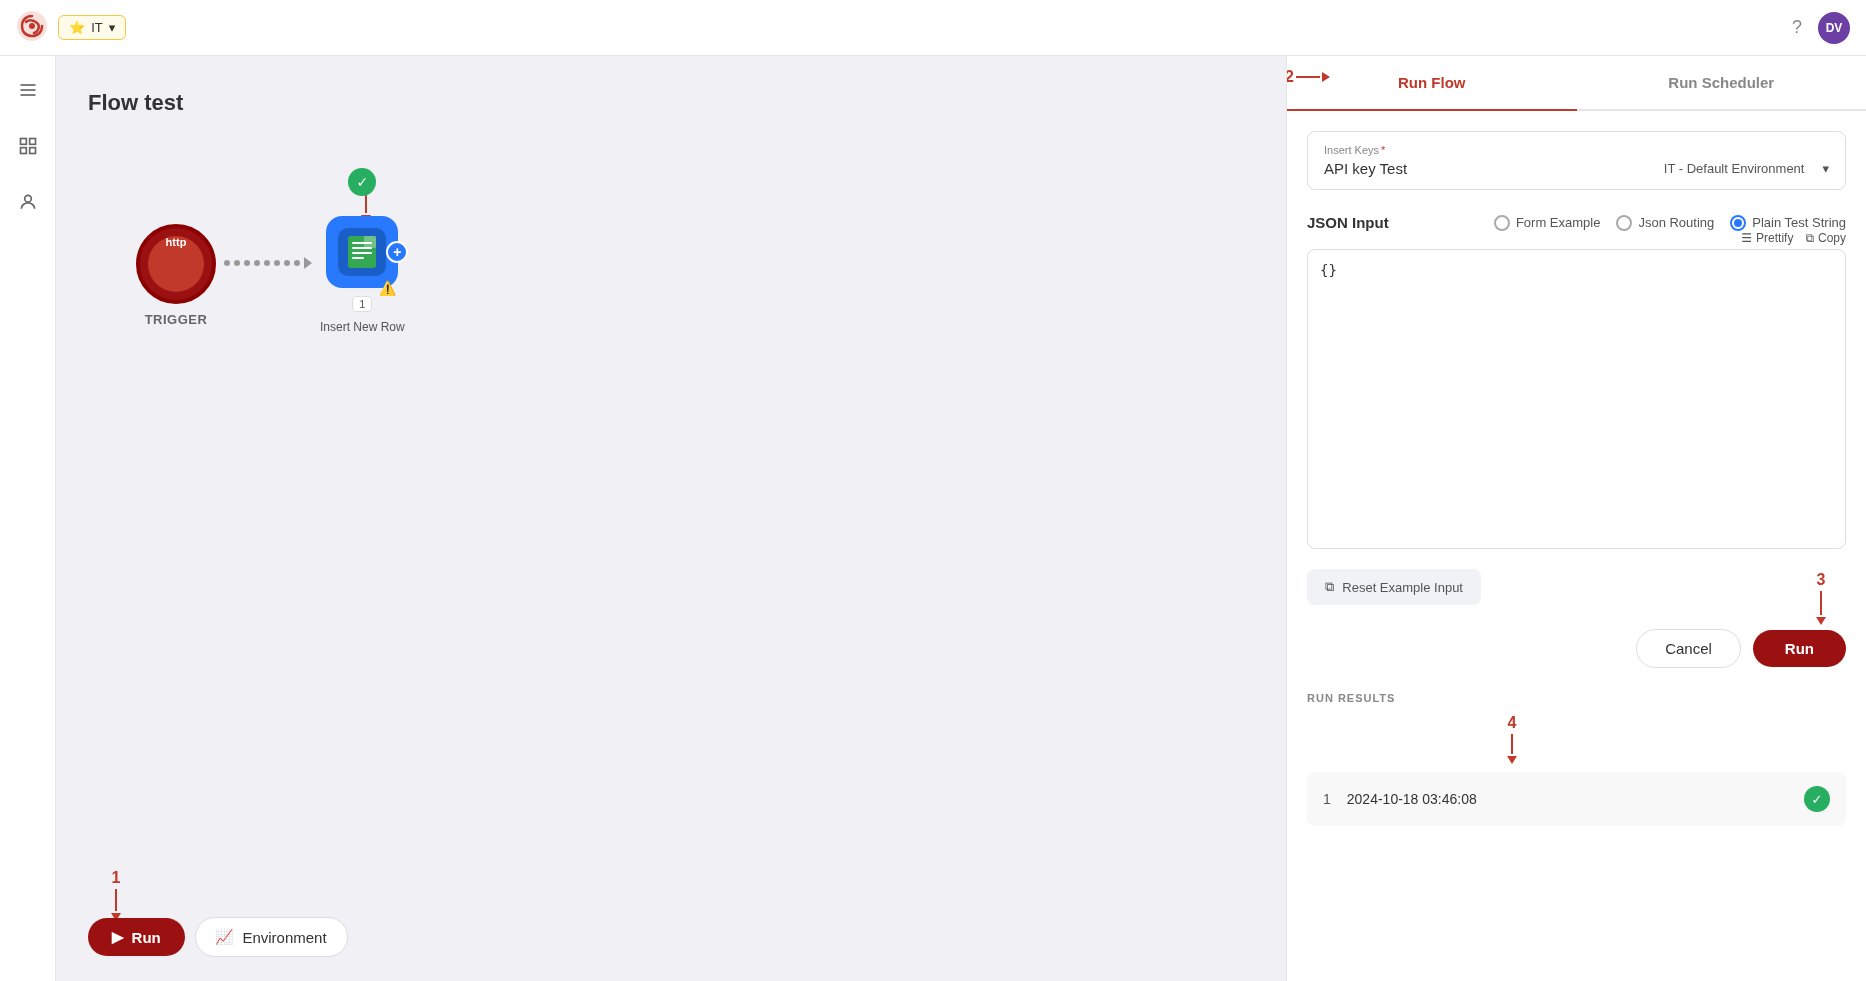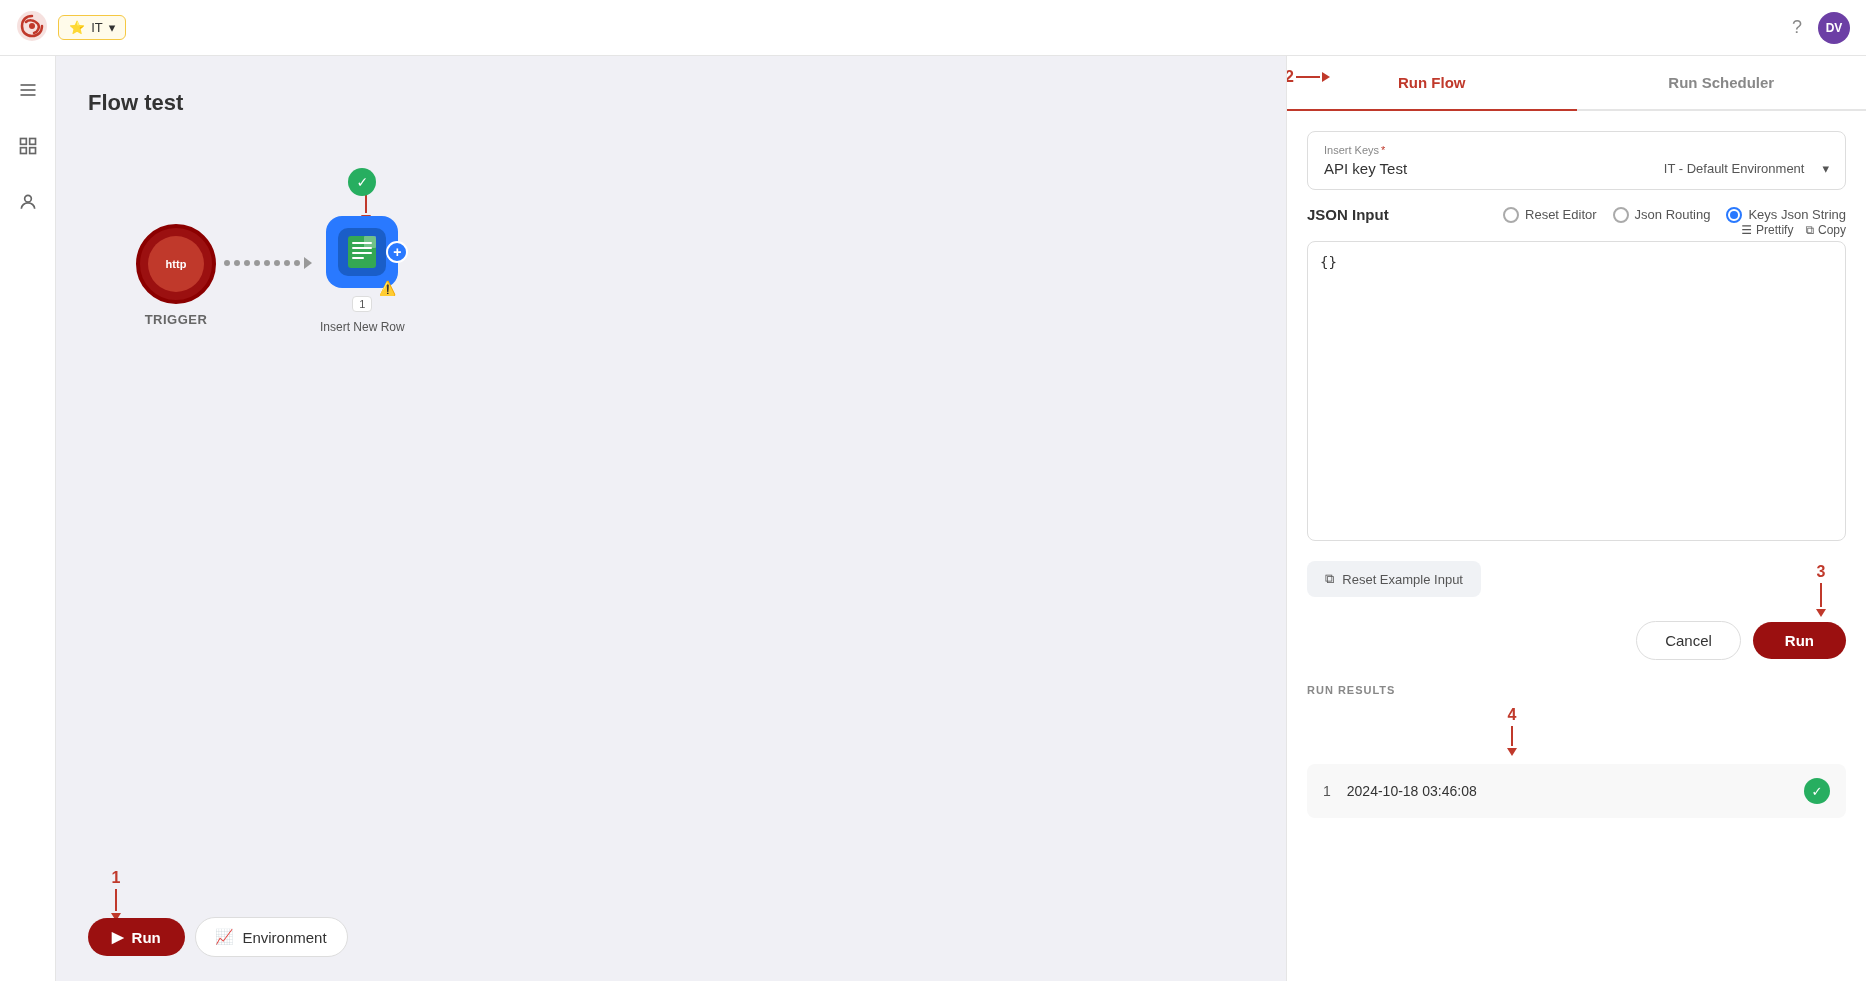--- a/index.html
+++ b/index.html
@@ -102,21 +102,21 @@
       border-radius: 50%;
       border: 4px solid #8b0000;
       background: #9b1010;
       display: flex; align-items: center; justify-content: center;
       position: relative;
     }
     .trigger-circle-inner {
       width: 56px; height: 56px;
       border-radius: 50%;
       background: #c0392b;
-      display: flex; align-items: center; justify-content: center;
+      display: flex; align-items: flex-start; justify-content: center;
     }
     .trigger-label {
       font-size: 13px;
       font-weight: 600;
       color: #666;
       letter-spacing: 0.5px;
       text-transform: uppercase;
     }
 
     
@@ -341,20 +341,21 @@
       font-size: 13px;
       color: #555;
       cursor: pointer;
     }
 
     
     .json-input-header {
       display: flex;
       align-items: center;
       justify-content: space-between;
+      margin-top: 8px;
     }
     .json-input-title {
       font-size: 15px;
       font-weight: 600;
       color: #333;
     }
     .json-input-options {
       display: flex;
       align-items: center;
       gap: 16px;
@@ -661,29 +662,29 @@
           </div>
         </div>
       </div>
 
       <div>
         <div class="json-input-header">
           <span class="json-input-title">JSON Input</span>
           <div class="json-input-options">
             <label class="radio-option">
               <div class="radio-circle"></div>
-              <span>Reset Editor</span>
+              <span>Form Example</span>
             </label>
             <label class="radio-option">
               <div class="radio-circle"></div>
               <span>Json Routing</span>
             </label>
             <label class="radio-option">
               <div class="radio-circle checked"></div>
-              <span>Keys Json String</span>
+              <span>Plain Test String</span>
             </label>
           </div>
         </div>
 
         <div class="json-toolbar">
           <button class="json-tool-btn">
             <span>☰</span>
             <span>Prettify</span>
           </button>
           <button class="json-tool-btn">

